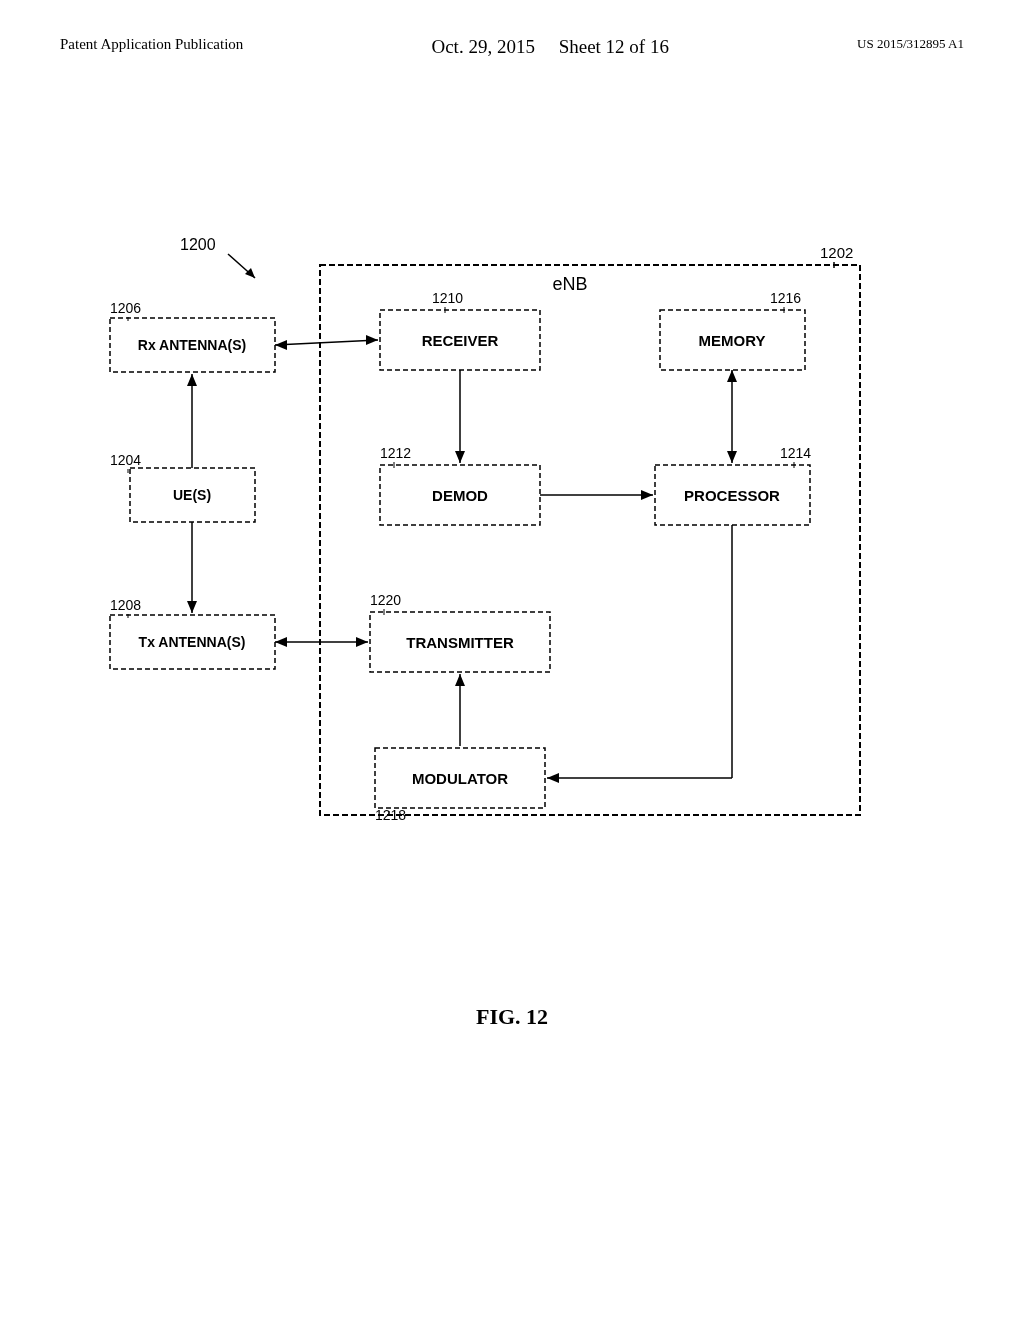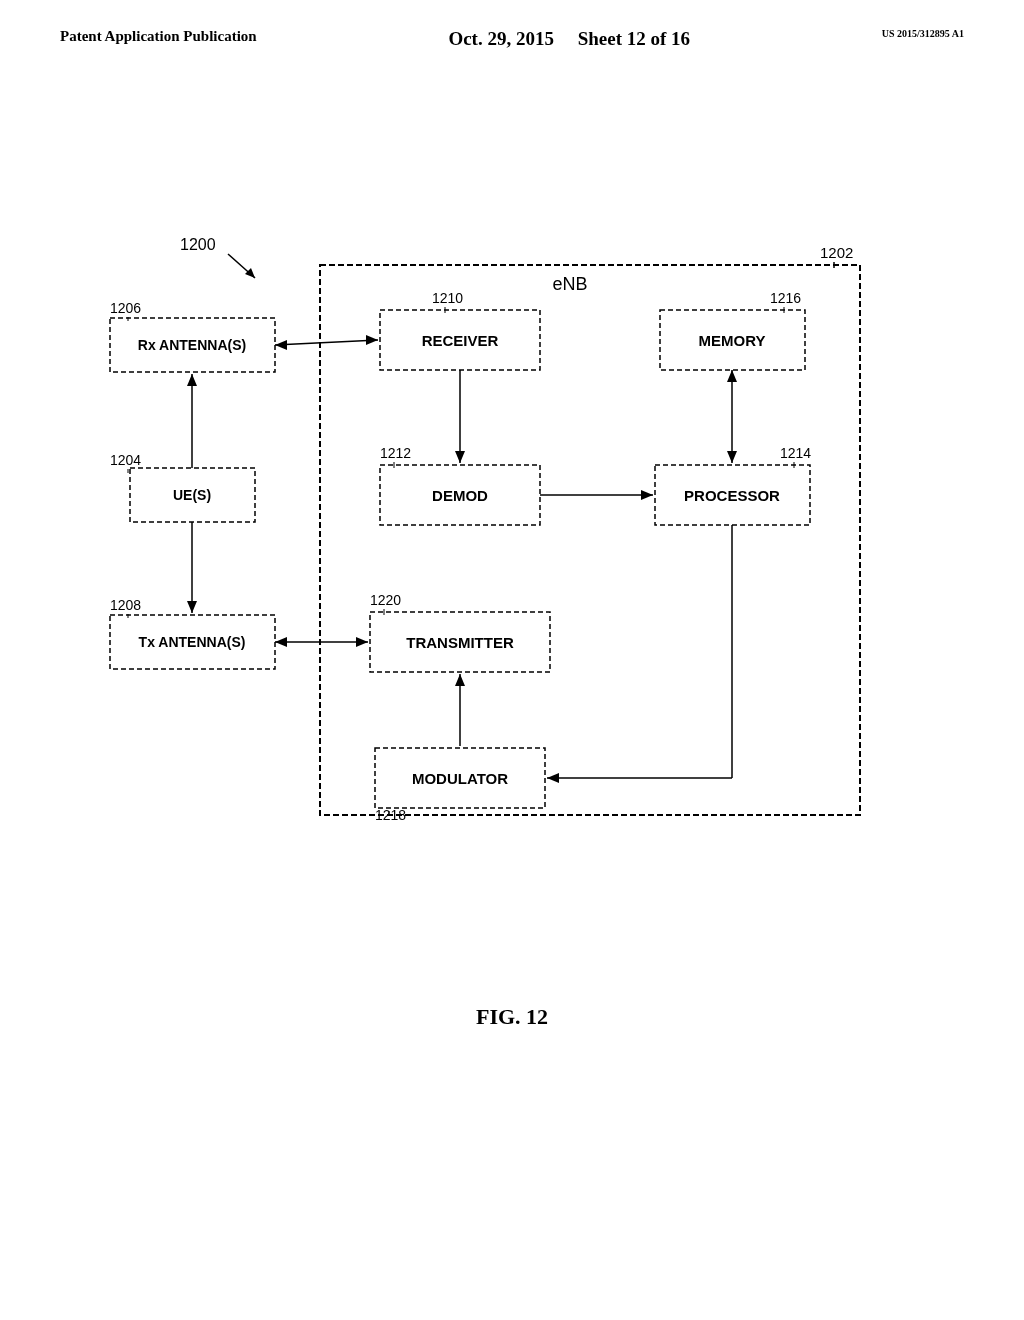--- a/index.html
+++ b/index.html
@@ -10,34 +10,33 @@
       font-family: 'Times New Roman', Times, serif;
       overflow: hidden;
       position: relative;
     }
 
     
     .header {
       display: flex;
       justify-content: space-between;
       align-items: flex-start;
-      padding: 28px 60px 0 60px;
-      font-weight: bold;
+      padding: 36px 60px 0 60px;
     }
     .header-left {
       font-size: 15px;
       color: #000;
     }
     .header-center {
       font-size: 19px;
       color: #000;
       text-align: center;
     }
     .header-right {
-      font-size: 10px;
+      font-size: 13px;
       color: #000;
       text-align: right;
     }
 
     
     .diagram-area {
       position: absolute;
       top: 130px;
       left: 0;
       right: 0;

